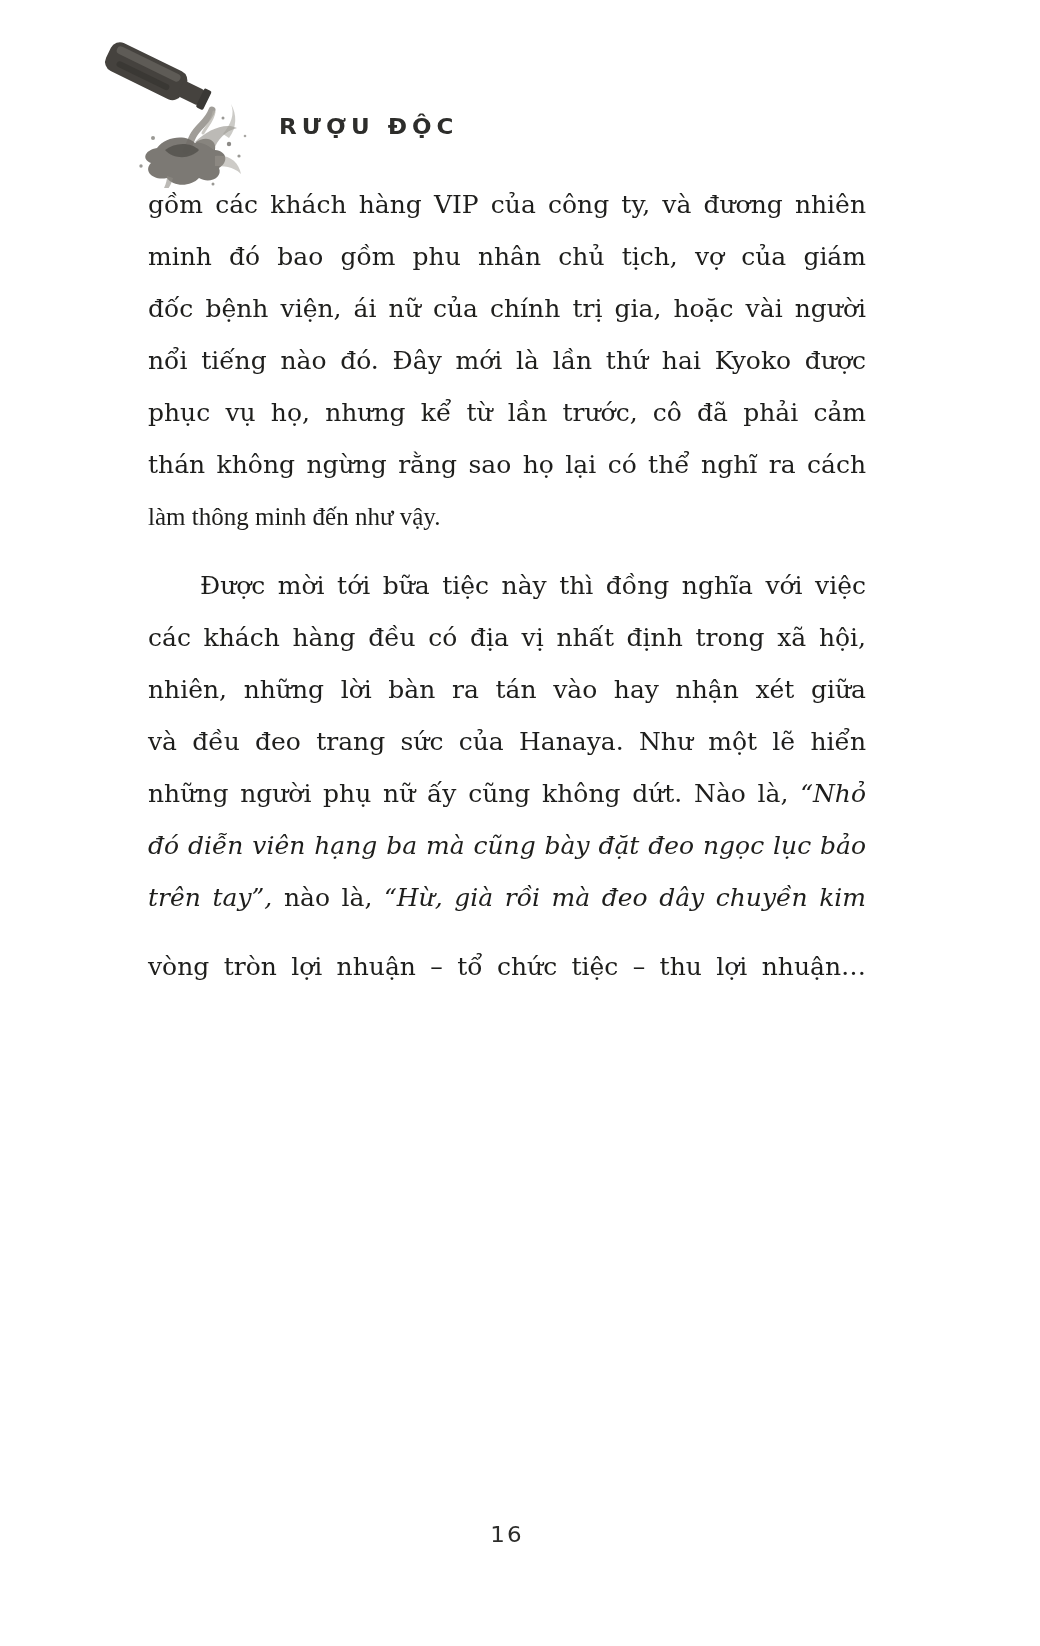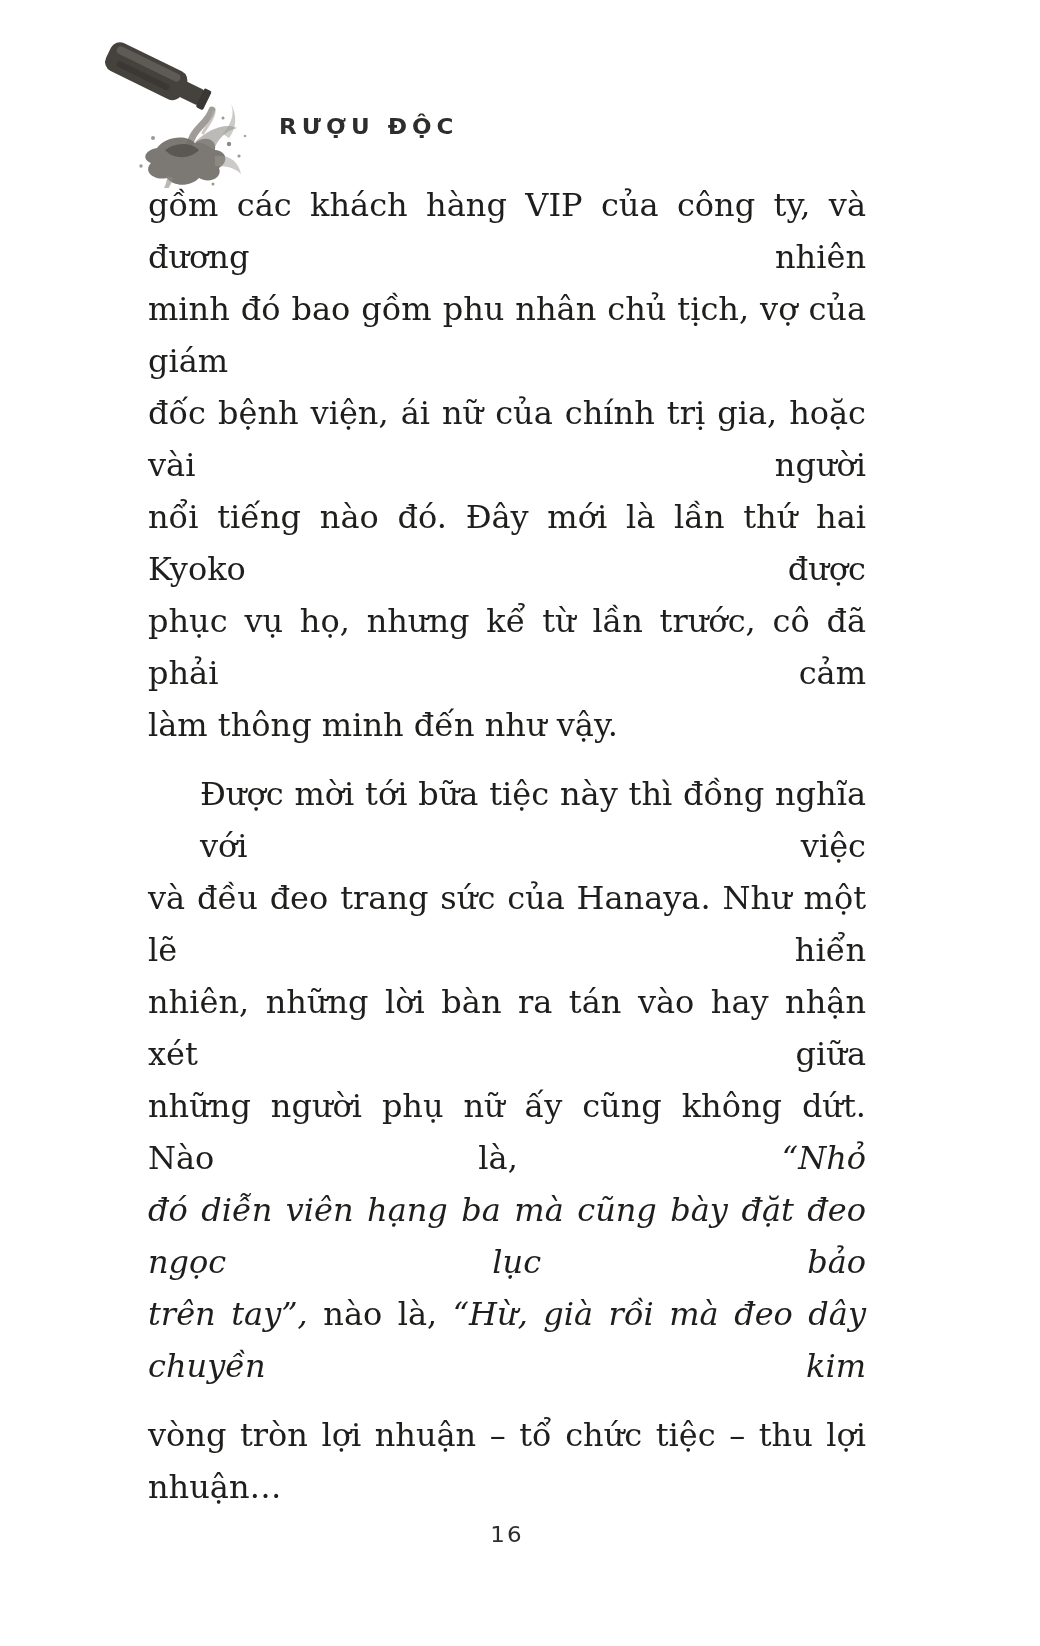--- a/index.html
+++ b/index.html
@@ -43,29 +43,30 @@
   .body-text {
     position: absolute;
     left: 148px;
     top: 179px;
     width: 718px;
     color: #1e1e1c;
   }
   .para { margin: 0 0 17px 0; }
   .para:last-child { margin-bottom: 0; }
   .line {
-    font-size: 32px;
+    font-size: 25px;
     line-height: 52px;
     text-align: justify;
     text-align-last: justify;
     -moz-text-align-last: justify;
     color: #1e1e1c;
   }
   .line.last {
     text-align-last: left;
+    font-family: Liberation Serif, serif;
     -moz-text-align-last: left;
   }
   .line.indent { padding-left: 52px; }
   .italic { font-style: italic; }
   
   .page-number {
     position: absolute;
     left: 148px;
     top: 1521px;
     width: 718px;
@@ -120,26 +121,28 @@
     <div class="chapter-title">RƯỢU ĐỘC</div>
   </div>
 
   <div class="body-text">
       <div class="para">
         <div class="line"><span class="">gồm các khách hàng VIP của công ty, và đương nhiên</span></div>
         <div class="line"><span class="">minh đó bao gồm phu nhân chủ tịch, vợ của giám</span></div>
         <div class="line"><span class="">đốc bệnh viện, ái nữ của chính trị gia, hoặc vài người</span></div>
         <div class="line"><span class="">nổi tiếng nào đó. Đây mới là lần thứ hai Kyoko được</span></div>
         <div class="line"><span class="">phục vụ họ, nhưng kể từ lần trước, cô đã phải cảm</span></div>
+        <div class="line"><span class="">thán không ngừng rằng sao họ lại có thể nghĩ ra cách</span></div>
         <div class="line last"><span class="">làm thông minh đến như vậy.</span></div>
       </div>
       <div class="para">
         <div class="line indent"><span class="">Được mời tới bữa tiệc này thì đồng nghĩa với việc</span></div>
+        <div class="line"><span class="">các khách hàng đều có địa vị nhất định trong xã hội,</span></div>
+        <div class="line"><span class="">nhiên, những lời bàn ra tán vào hay nhận xét giữa</span></div>
         <div class="line"><span class="">và đều đeo trang sức của Hanaya. Như một lẽ hiển</span></div>
-        <div class="line"><span class="">nhiên, những lời bàn ra tán vào hay nhận xét giữa</span></div>
         <div class="line"><span class="">những người phụ nữ ấy cũng không dứt. Nào là, </span><span class="italic">“Nhỏ</span></div>
         <div class="line"><span class="italic">đó diễn viên hạng ba mà cũng bày đặt đeo ngọc lục bảo</span></div>
         <div class="line"><span class="italic">trên tay”,</span><span class=""> nào là, </span><span class="italic">“Hừ, già rồi mà đeo dây chuyền kim</span></div>
       </div>
       <div class="para">
         <div class="line"><span class="">vòng tròn lợi nhuận – tổ chức tiệc – thu lợi nhuận…</span></div>
       </div>
     </div>
 
   <div class="page-number">16</div>

